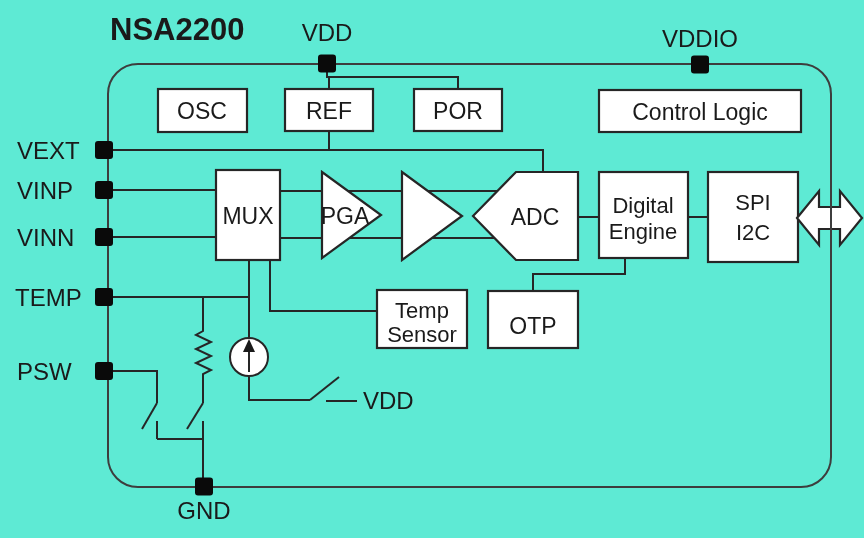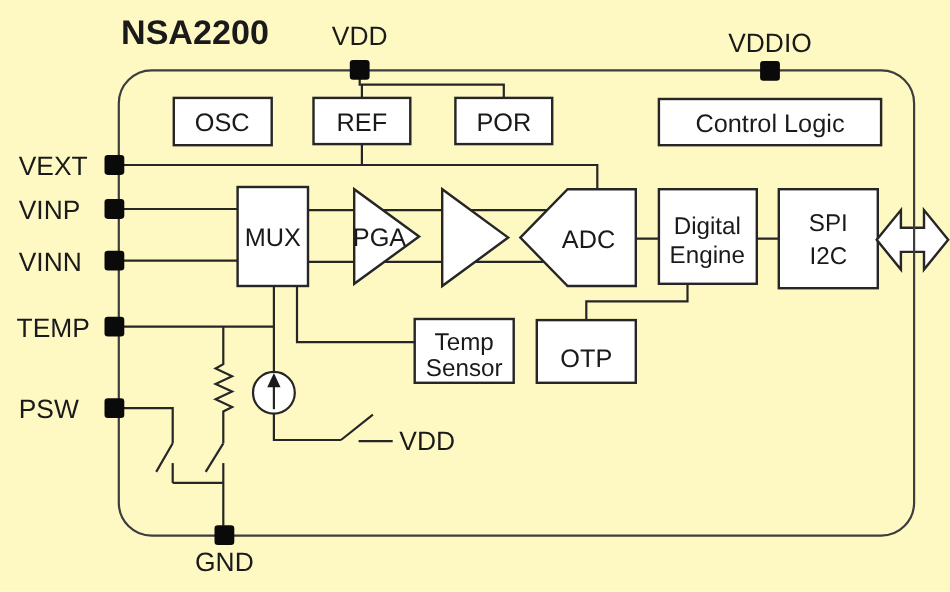--- a/index.html
+++ b/index.html
@@ -1,16 +1,16 @@
 <!DOCTYPE html>
 <html><head>
 <meta charset="utf-8">
 <style>
   html,body{margin:0;padding:0;background:#ffffff;}
-  .stage{position:relative;width:864px;height:538px;background:#fef9c3;overflow:hidden;
+  .stage{position:relative;width:864px;height:538px;background:#5eead4;overflow:hidden;
          font-family:"Liberation Sans", sans-serif;}
   svg text{font-family:"Liberation Sans", sans-serif;fill:#1a1a1a;}
   .lbl{font-size:23px;}
   .pinlbl{font-size:24px;}
   .title{font-size:31px;font-weight:bold;}
   .small2{font-size:22px;}
 </style>
 </head>
 <body>
 

